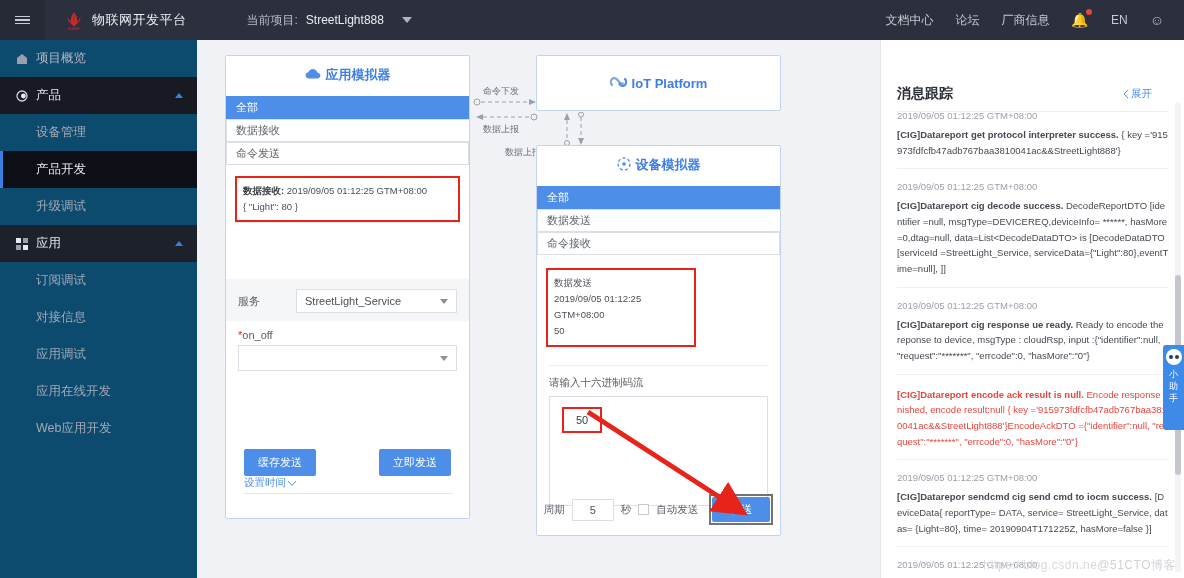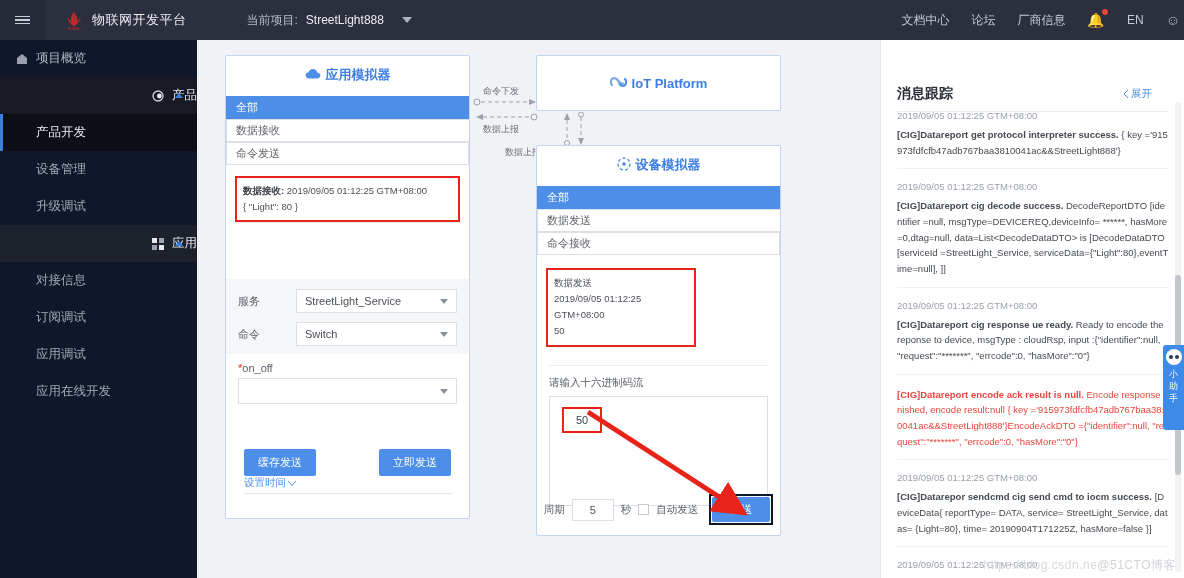--- a/index.html
+++ b/index.html
@@ -24,41 +24,41 @@
   .huawei-logo { width: 22px; height: 22px; position: relative; }
   .huawei-logo svg { display: block; }
   .brand-title { color: #eceef3; font-size: 13px; letter-spacing: .5px; }
   .project { display: flex; align-items: center; gap: 8px; margin-left: 60px; font-size: 12px; }
   .project-label { color: #b7bcc9; }
   .project-value { color: #eceef3; }
   .caret-down {
     width: 0; height: 0; border-left: 5px solid transparent; border-right: 5px solid transparent;
     border-top: 6px solid #aeb4c2; margin-left: 10px; cursor: pointer;
   }
-  .topbar-right { margin-left: auto; display: flex; align-items: center; gap: 22px; padding-right: 4px; }
+  .topbar-right { margin-left: auto; display: flex; align-items: center; gap: 22px; padding-right: 20px; }
   .tb-link { color: #c5cad4; font-size: 12px; cursor: pointer; }
   .bell-wrap { position: relative; cursor: pointer; }
   .bell { color: #c5cad4; font-size: 14px; }
   .bell-dot {
     position: absolute; top: -2px; right: -3px; width: 6px; height: 6px;
     border-radius: 50%; background: #e8453c;
   }
   .tb-en { color: #c5cad4; font-size: 12px; cursor: pointer; }
   .user-ico { color: #c5cad4; font-size: 14px; cursor: pointer; }
 
   
   .sidebar {
     position: absolute; top: 40px; left: 0; width: 197px; height: 538px;
-    background: #0f172a;
+    background: #0c4a6e;
   }
   .side-item {
     height: 37px; display: flex; align-items: center; padding-left: 16px;
     color: #b3b8c4; font-size: 12.5px; cursor: pointer; position: relative;
   }
-  .side-item.group { color: #e3e6ec; background: #171a23; justify-content: flex-end; }
+  .side-item.group { color: #e3e6ec; background: #171a23; }
   .side-item.group.alt { background: #1d212c; }
   .side-ico { width: 20px; display: flex; align-items: center; color: #9aa0ad; }
   .side-ico svg { display: block; }
   .side-arrow {
     position: absolute; right: 14px; width: 0; height: 0;
     border-left: 4px solid transparent; border-right: 4px solid transparent;
     border-bottom: 5px solid #3b7fe0;
   }
   .side-sub {
     height: 37px; display: flex; align-items: center; padding-left: 36px;
@@ -166,21 +166,21 @@
     position: absolute; bottom: 10px; left: 0; width: 100%;
     display: flex; align-items: center; justify-content: center; gap: 7px;
     font-size: 10.5px; color: #5b6068;
   }
   .period-input {
     width: 42px; height: 22px; border: 1px solid #dcdfe6; background: #fff;
     font-size: 11px; color: #4a4f57; text-align: center;
     font-family: inherit;
   }
   .chk { width: 11px; height: 11px; border: 1px solid #c6cad2; background: #fff; cursor: pointer; }
-  .send-wrap { border: 2px solid #0f172a; padding: 1px; margin-left: 4px; }
+  .send-wrap { border: 2px solid #737373; padding: 1px; margin-left: 4px; }
   .send-btn { padding: 5px 18px; }
 
   
   .conn { position: absolute; font-size: 9px; color: #6a6f78; }
   .dashline { position: absolute; }
 
   
   .arrow-svg { position: absolute; left: 0; top: 0; pointer-events: none; }
 
   
@@ -293,54 +293,57 @@
       <span class="side-ico">
         <svg width="12" height="12" viewBox="0 0 12 12">
           <circle cx="6" cy="6" r="5" fill="none" stroke="#cfd3db" stroke-width="1.3"></circle>
           <circle cx="7.4" cy="6" r="2.4" fill="#e8eaef"></circle>
         </svg>
       </span>
       <span>产品</span>
       <span class="side-arrow"></span>
     </div>
 
+    <div class="side-sub">
+      <span>设备管理</span>
+    </div>
     <div class="side-sub active">
       <span>产品开发</span>
-    </div>
-    <div class="side-sub">
-      <span>设备管理</span>
     </div>
     <div class="side-sub">
       <span>升级调试</span>
     </div>
 
     <div class="side-item group alt">
       <span class="side-ico">
         <svg width="12" height="12" viewBox="0 0 12 12">
           <rect x="0" y="0" width="5" height="5" fill="#e8eaef"></rect>
           <rect x="7" y="0" width="5" height="5" fill="#9aa0ad"></rect>
           <rect x="0" y="7" width="5" height="5" fill="#9aa0ad"></rect>
           <rect x="7" y="7" width="5" height="5" fill="#e8eaef"></rect>
         </svg>
       </span>
       <span>应用</span>
       <span class="side-arrow"></span>
     </div>
 
     <div class="side-sub">
+      <span>订阅调试</span>
+    </div>
+    <div class="side-sub">
       <span>对接信息</span>
     </div>
     <div class="side-sub">
-      <span>订阅调试</span>
-    </div>
-    <div class="side-sub">
       <span>应用调试</span>
     </div>
     <div class="side-sub">
       <span>应用在线开发</span>
+    </div>
+    <div class="side-sub">
+      <span>Web应用开发</span>
     </div>
   </div>
 
   <div class="content">
     <div class="work-area">
 
       <div class="conn" style="left:286px; top:45px;">命令下发</div>
       <div class="conn" style="left:286px; top:83px;">数据上报</div>
       <svg class="dashline" style="left:276px; top:58px;" width="70" height="28">
         <circle cx="4" cy="4" r="3" fill="none" stroke="#9aa0ad" stroke-width="1"></circle>
@@ -387,27 +390,20 @@
         <div class="log-sep"></div>
 
         <div class="form-area">
           <div class="frow">
             <span class="flabel">服务</span>
             <div class="fselect">
               <span>StreetLight_Service</span>
               <span class="sel-caret"></span>
             </div>
           </div>
-          <div class="frow">
-            <span class="flabel">命令</span>
-            <div class="fselect">
-              <span>Switch</span>
-              <span class="sel-caret"></span>
-            </div>
-          </div>
         </div>
 
         <div class="req-label">
           <span class="star">*</span><span>on_off</span>
         </div>
         <div class="plain-select">
           <span class="sel-caret" style="top:10px;"></span>
         </div>
 
         <div class="btn-row">

